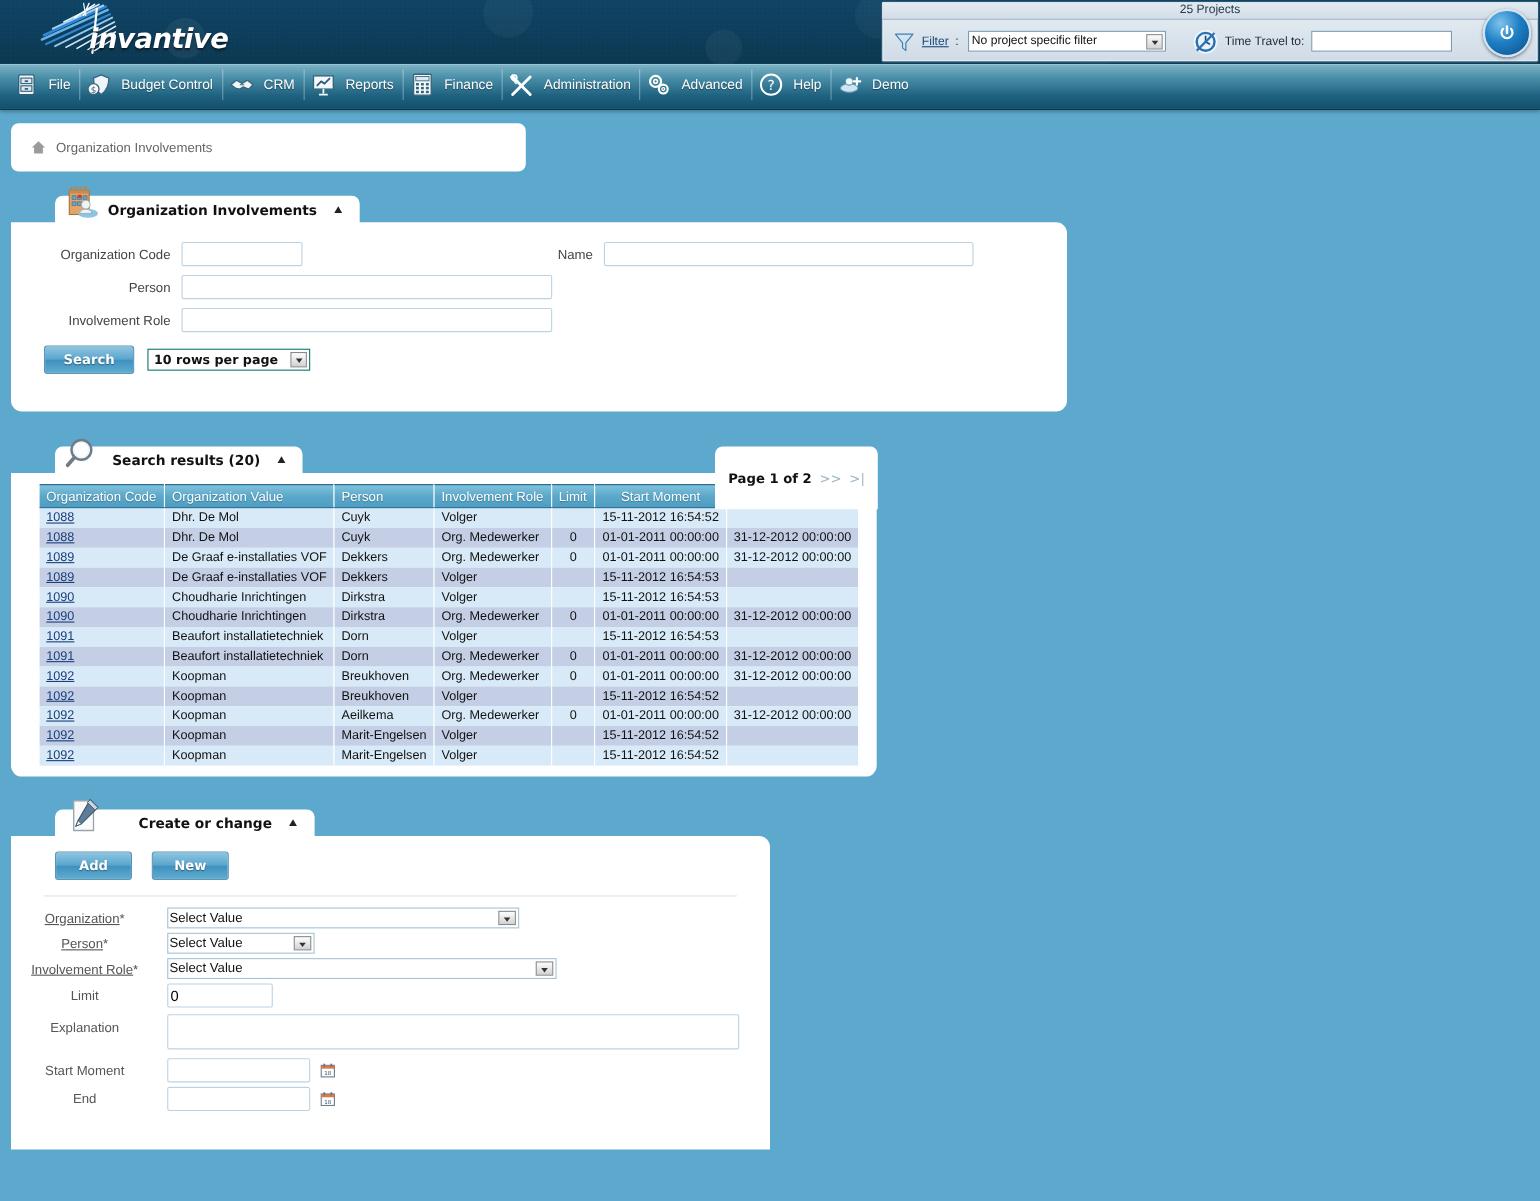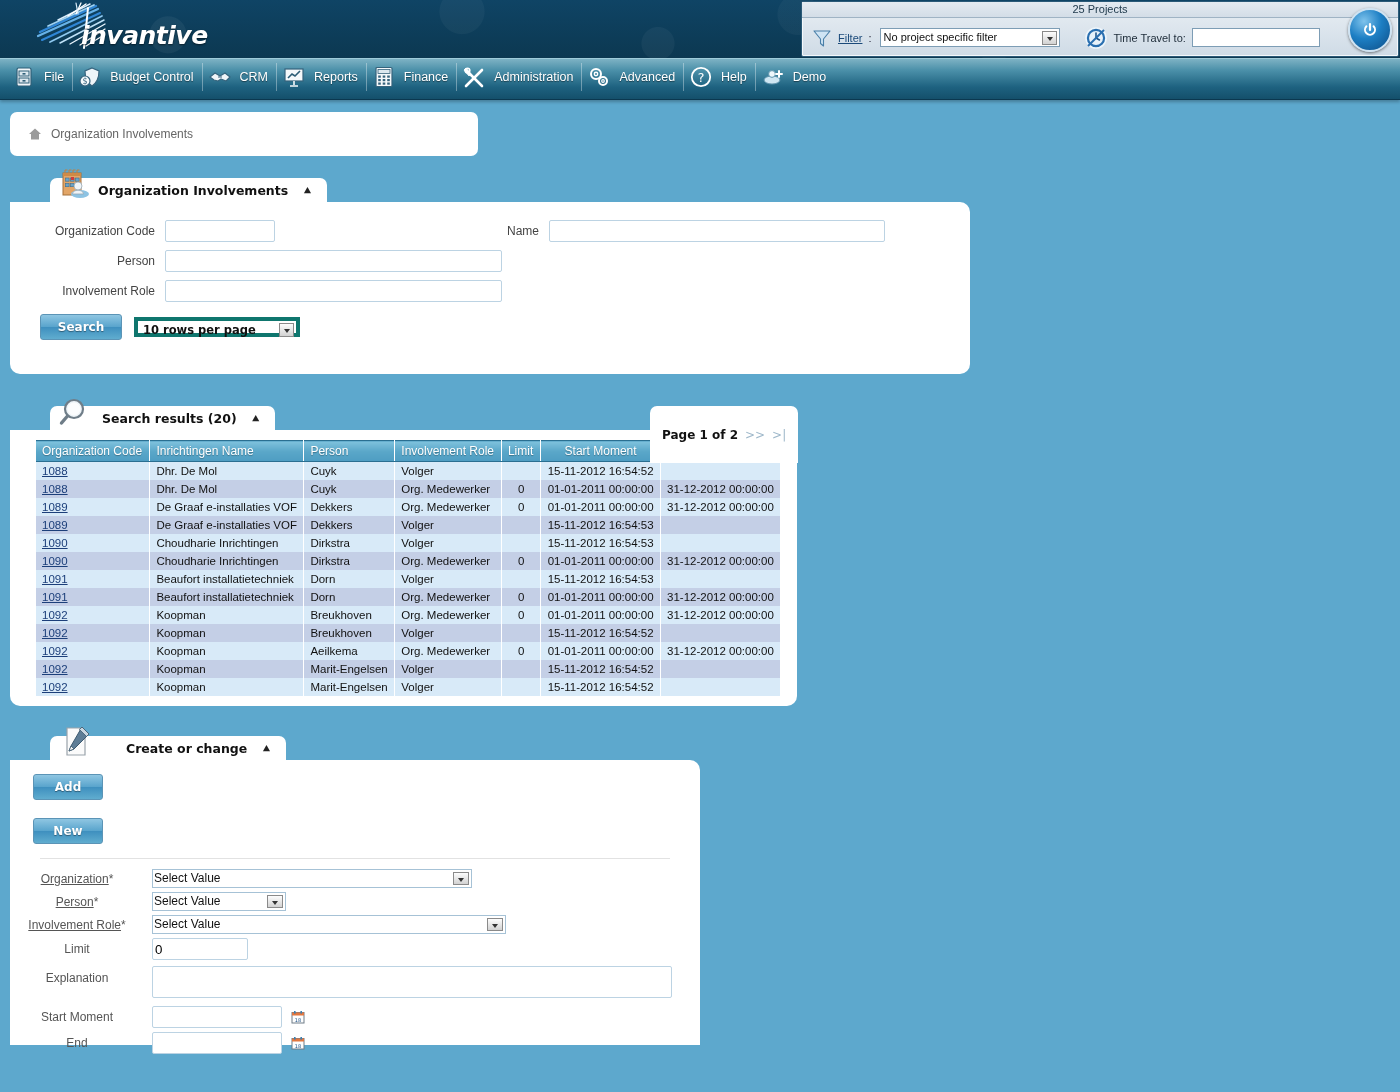--- a/index.html
+++ b/index.html
@@ -263,23 +263,23 @@
     color:#fff;
     font-size: 12px;
     font-weight: bold;
     font-family: "DejaVu Sans", sans-serif;
     text-shadow: 0 1px 1px rgba(0,0,0,.4);
     cursor: pointer;
   }
   .rows-select {
     position: relative;
     margin-left: 12px;
-    width: 166px; height: 20px;
+    width: 148px; height: 20px;
     background:#fff;
-    border:4px solid #0f766e;
+    border:1px solid #0f766e;
     box-sizing:border-box;
     font-size: 11.5px;
     font-weight: bold;
     font-family:"DejaVu Sans", sans-serif;
     line-height:18px;
     padding-left:5px;
     color:#111;
   }
 
   
@@ -346,21 +346,21 @@
 
   
   #create-panel .panel-body {
     margin-left: 10px;
     width: 690px;
     height: 285px;
     box-sizing:border-box;
     padding-top: 14px;
     border-radius: 0 10px 0 0;
   }
-  .btn-row { margin-left: 23px; display:flex; gap: 18px; flex-direction: column; }
+  .btn-row { margin-left: 40px; display:flex; gap: 18px; }
   .hrule {
     margin: 14px 30px 10px 30px;
     height:1px; background:#e2e2e2;
   }
   .crow { display:flex; align-items:center; margin-bottom: 4px; }
   .clabel {
     width: 142px;
     text-align: center;
     padding-right: 8px;
     font-size: 12px;
@@ -617,21 +617,21 @@
     <span>Page 1 of 2</span>
     <span class="nav">&gt;&gt;</span>
     <span class="nav">&gt;|</span>
   </div>
 
   <div class="panel-body">
     <table class="grid">
       <thead>
         <tr>
           <th style="width:125px;">Organization Code</th>
-          <th style="width:148px;">Inrichtingen Name</th>
+          <th style="width:148px;">Organization Value</th>
           <th style="width:88px;">Person</th>
           <th style="width:109px;">Involvement Role</th>
           <th style="width:45px;">Limit</th>
           <th style="width:118px; text-align:center;">Start Moment</th>
           <th style="width:112px; text-align:center;">End</th>
         </tr>
       </thead>
       <tbody id="results-tbody">
           <tr class="odd">
             <td><a class="code">1088</a></td>

